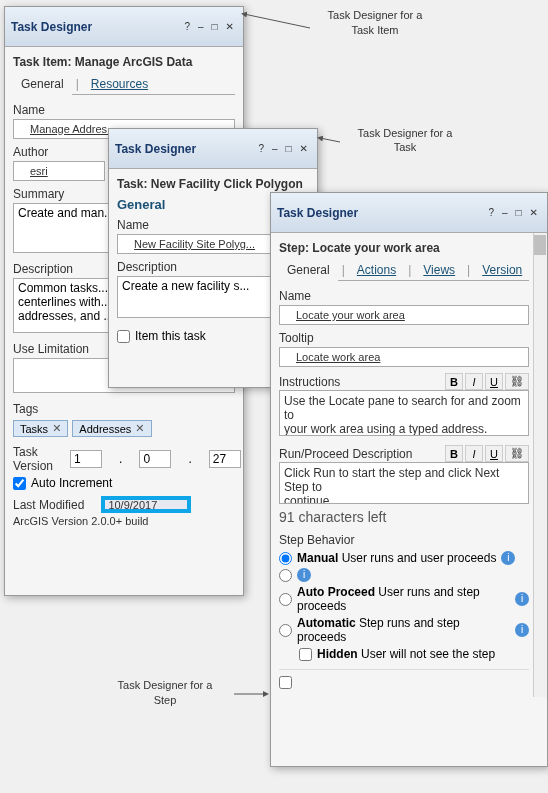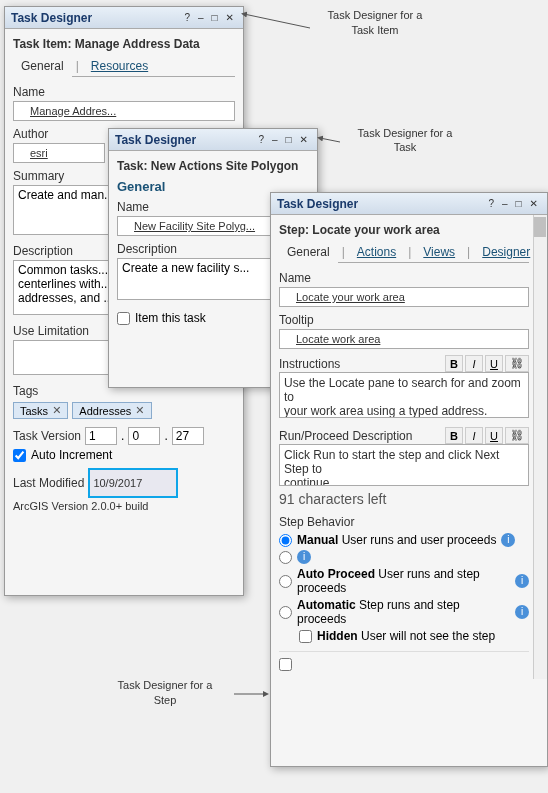--- a/index.html
+++ b/index.html
@@ -21,21 +21,21 @@
       box-shadow: 2px 2px 8px rgba(0,0,0,0.3);
     }
 
     .window-titlebar {
       background: linear-gradient(to bottom, #e8f0f8, #d0dcea);
       border-bottom: 1px solid #aaa;
       padding: 4px 6px;
       display: flex;
       align-items: center;
       justify-content: space-between;
-      height: 22px;
+      height: 40px;
     }
 
     .window-title {
       font-weight: bold;
       font-size: 12px;
       color: #1a3a6b;
     }
 
     .window-controls {
       display: flex;
@@ -164,21 +164,21 @@
     .tag-close {
       cursor: pointer;
       font-size: 11px;
       color: #555;
     }
 
     
     .version-row {
       display: flex;
       align-items: center;
-      gap: 4px;
+      gap: 17px;
       margin-top: 4px;
     }
 
     .version-input {
       width: 32px;
       border: 1px solid #aaa;
       background: white;
       padding: 1px 3px;
       font-size: 12px;
       height: 18px;
@@ -242,25 +242,25 @@
     }
 
     .chars-left {
       font-size: 14px;
       color: #555;
       margin-top: 2px;
     }
 
     .modified-input {
       width: 90px;
-      border: 2px solid #0ea5e9;
+      border: 4px solid #0ea5e9;
       background: #e8e8f0;
       padding: 1px 3px;
       font-size: 11px;
-      height: 30px;
+      height: 17px;
       color: #333;
     }
 
     .arcgis-version {
       font-size: 11px;
       color: #333;
       margin-top: 2px;
     }
 
     .summary-textarea {
@@ -319,21 +319,21 @@
     <div class="window-controls">
       <span class="win-btn">?</span>
       <span class="win-btn">–</span>
       <span class="win-btn">□</span>
       <span class="win-btn">✕</span>
     </div>
   </div>
   <div class="window-content">
     <div class="task-label">
       <span>Task Item:</span>
-      <span class="bold">Manage Address Data</span>
+      <span class="bold">Manage ArcGIS Data</span>
     </div>
     <div class="tabs">
       <span class="tab active">General</span>
       <span class="tab-divider">|</span>
       <span class="tab">Resources</span>
     </div>
 
     <div class="field-label">Name</div>
     <input class="field-input" type="text" style="width: 100%;" value="Manage Addres...">
 
@@ -404,21 +404,21 @@
     <div class="window-controls">
       <span class="win-btn">?</span>
       <span class="win-btn">–</span>
       <span class="win-btn">□</span>
       <span class="win-btn">✕</span>
     </div>
   </div>
   <div class="window-content">
     <div class="task-label">
       <span>Task:</span>
-      <span class="bold">New Actions Site Polygon</span>
+      <span class="bold">New Facility Click Polygon</span>
     </div>
 
     <div class="section-header">General</div>
 
     <div class="field-label">Name</div>
     <input class="field-input" type="text" value="New Facility Site Polyg..." style="width: 100%;">
 
     <div class="field-label">Description</div>
     <textarea class="desc2-textarea" style="">Create a new facility s...</textarea>
 
@@ -464,21 +464,21 @@
       <span class="bold">Locate your work area</span>
     </div>
 
     <div class="tabs">
       <span class="tab active">General</span>
       <span class="tab-divider">|</span>
       <span class="tab">Actions</span>
       <span class="tab-divider">|</span>
       <span class="tab">Views</span>
       <span class="tab-divider">|</span>
-      <span class="tab">Designer</span>
+      <span class="tab">Version</span>
     </div>
 
     <div class="field-label">Name</div>
     <input class="field-input" type="text" style="width: 100%;" value="Locate your work area">
 
     <div class="field-label">Tooltip</div>
     <input class="field-input" type="text" style="width: 100%;" value="Locate work area">
 
     <div style="margin-top:6px;">
       <div style="display:flex;align-items:center;justify-content:space-between;">

